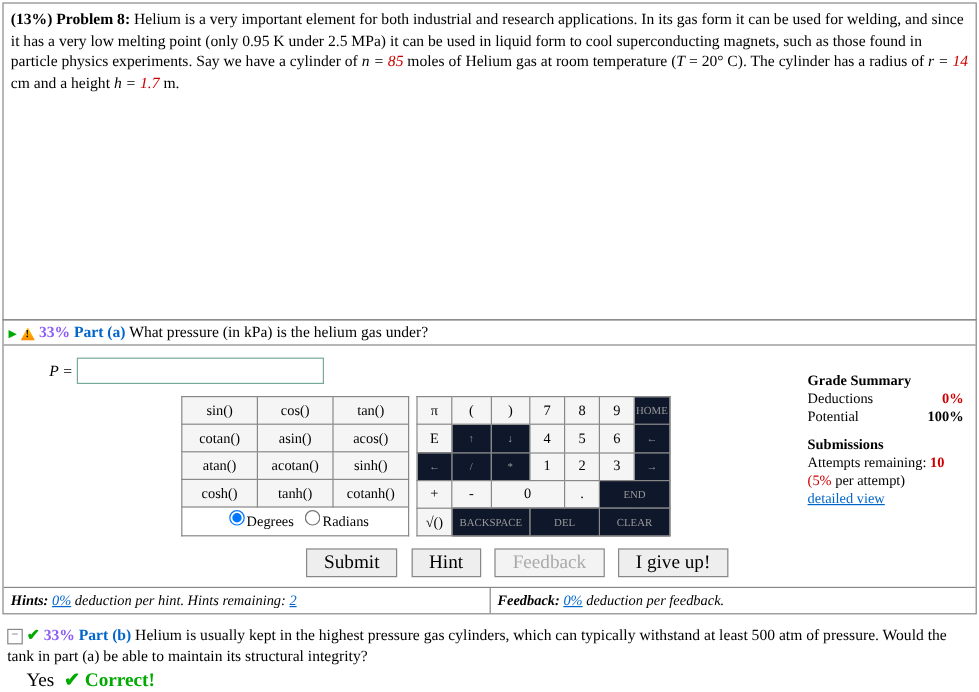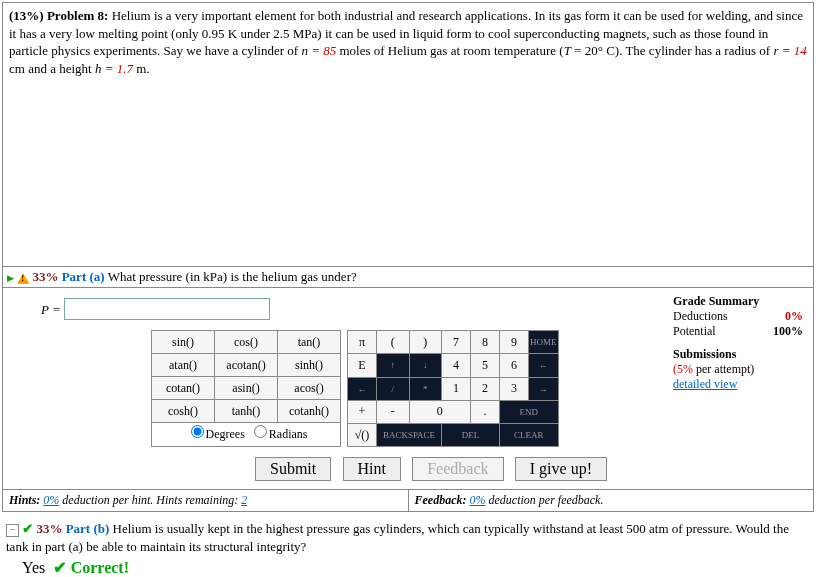--- a/index.html
+++ b/index.html
@@ -6,25 +6,25 @@
 .problem { border: 1px solid #888; padding: 4px 6px; line-height: 1.35; }
 .problem .n { font-style: italic; }
 .red { color: #c00; font-style: italic; }
 .gap { height: 185px; }
 .part-box { border: 1px solid #888; border-top: 1px solid #888; margin-top: -1px; }
 .part-header { border-bottom: 1px solid #888; padding: 2px 4px; }
 .part-header .tri { color: #0a0; font-size: 9px; vertical-align: middle; }
 .warn { width: 12px; height: 11px; display: inline-block; vertical-align: middle; background: linear-gradient(#fc0,#f80); clip-path: polygon(50% 0,100% 100%,0 100%); position: relative; }
 .warn::after { content: "!"; position: absolute; left: 4px; top: 0; font-size: 9px; font-weight: bold; color: #000; }
 .blue { font-weight: bold; }
-.pct { color: #7f1d1d; font-weight: bold; }
+.pct { color: #8b5cf6; font-weight: bold; }
 .part-body { padding: 6px 8px 4px; position: relative; }
 .eqline { margin: 4px 0 10px 30px; }
 .eqline input { width: 200px; height: 18px; border: 1px solid #7a9; background: #fff; }
-.grade { position: absolute; right: 10px; top: 6px; font-size: 12px; width: 130px; }
+.grade { position: absolute; right: 10px; top: 22px; font-size: 12px; width: 130px; }
 .grade b { font-weight: bold; }
 .grade .row { display: flex; justify-content: space-between; }
 .grade a { color: #06c; text-decoration: underline; }
 .keypad-wrap { width: 560px; margin-left: 140px; }
 .keypad { display: flex; gap: 0; }
 .funcs { border-collapse: collapse; }
 .funcs td { border: 1px solid #888; width: 60px; height: 20px; text-align: center; font-size: 12px; background: #f5f5f5; cursor: pointer; }
 .mode { text-align: center; padding: 2px 0 4px; border:1px solid #888; border-top:none; font-size:12px; }
 .mode input { margin: 0 2px 0 6px; }
 .nums { border-collapse: collapse; margin-left: 6px; }
@@ -68,43 +68,44 @@
       <div class="row">
           <span>Deductions</span>
           <span style="color:#c00;font-weight:bold">0%</span>
         </div>
       <div class="row">
           <span>Potential</span>
           <b>100%</b>
         </div>
       <div style="height:8px"></div>
       <b>Submissions</b>
+      <div><span>Attempts remaining: </span><span style="color:#c00;font-weight:bold">10</span></div>
       <div><span style="color:#c00">(5%</span><span> per attempt)</span></div>
       <a href="#">detailed view</a>
     </div>
 
     <div class="keypad-wrap">
       <div class="keypad">
         <div>
           <table class="funcs">
             <tbody>
                 <tr>
                   <td>sin()</td>
                   <td>cos()</td>
                   <td>tan()</td>
                 </tr>
             <tr>
+                  <td>cotan()</td>
+                  <td>asin()</td>
+                  <td>acos()</td>
+                </tr>
+            <tr>
                   <td>atan()</td>
                   <td>acotan()</td>
                   <td>sinh()</td>
-                </tr>
-            <tr>
-                  <td>cotan()</td>
-                  <td>asin()</td>
-                  <td>acos()</td>
                 </tr>
             <tr>
                   <td>cosh()</td>
                   <td>tanh()</td>
                   <td>cotanh()</td>
                 </tr>
           </tbody>
             </table>
           <div class="mode">
             <label><input type="radio" name="m" checked="" style=""><span>Degrees</span></label>

